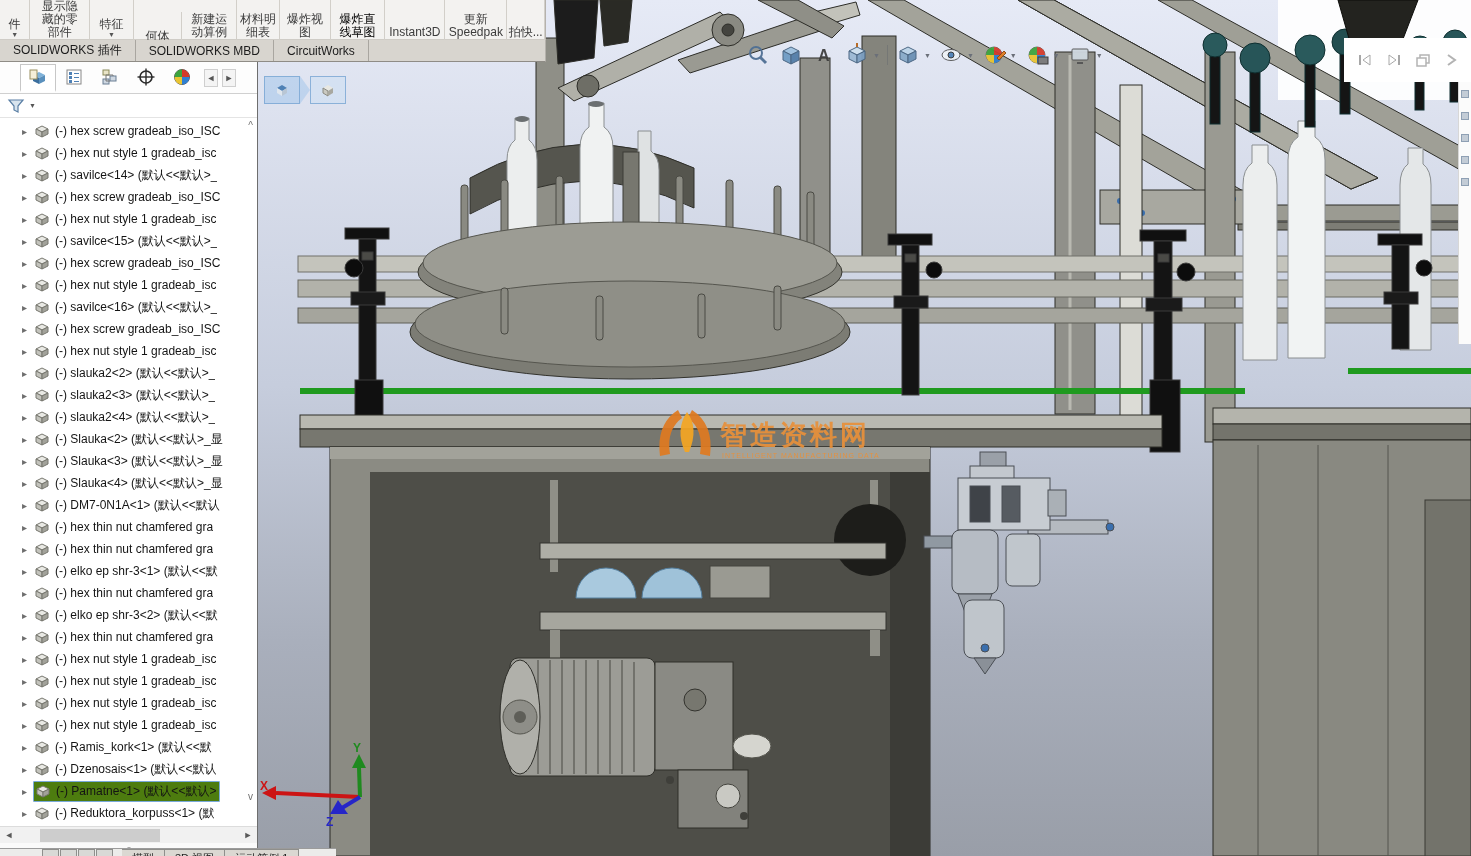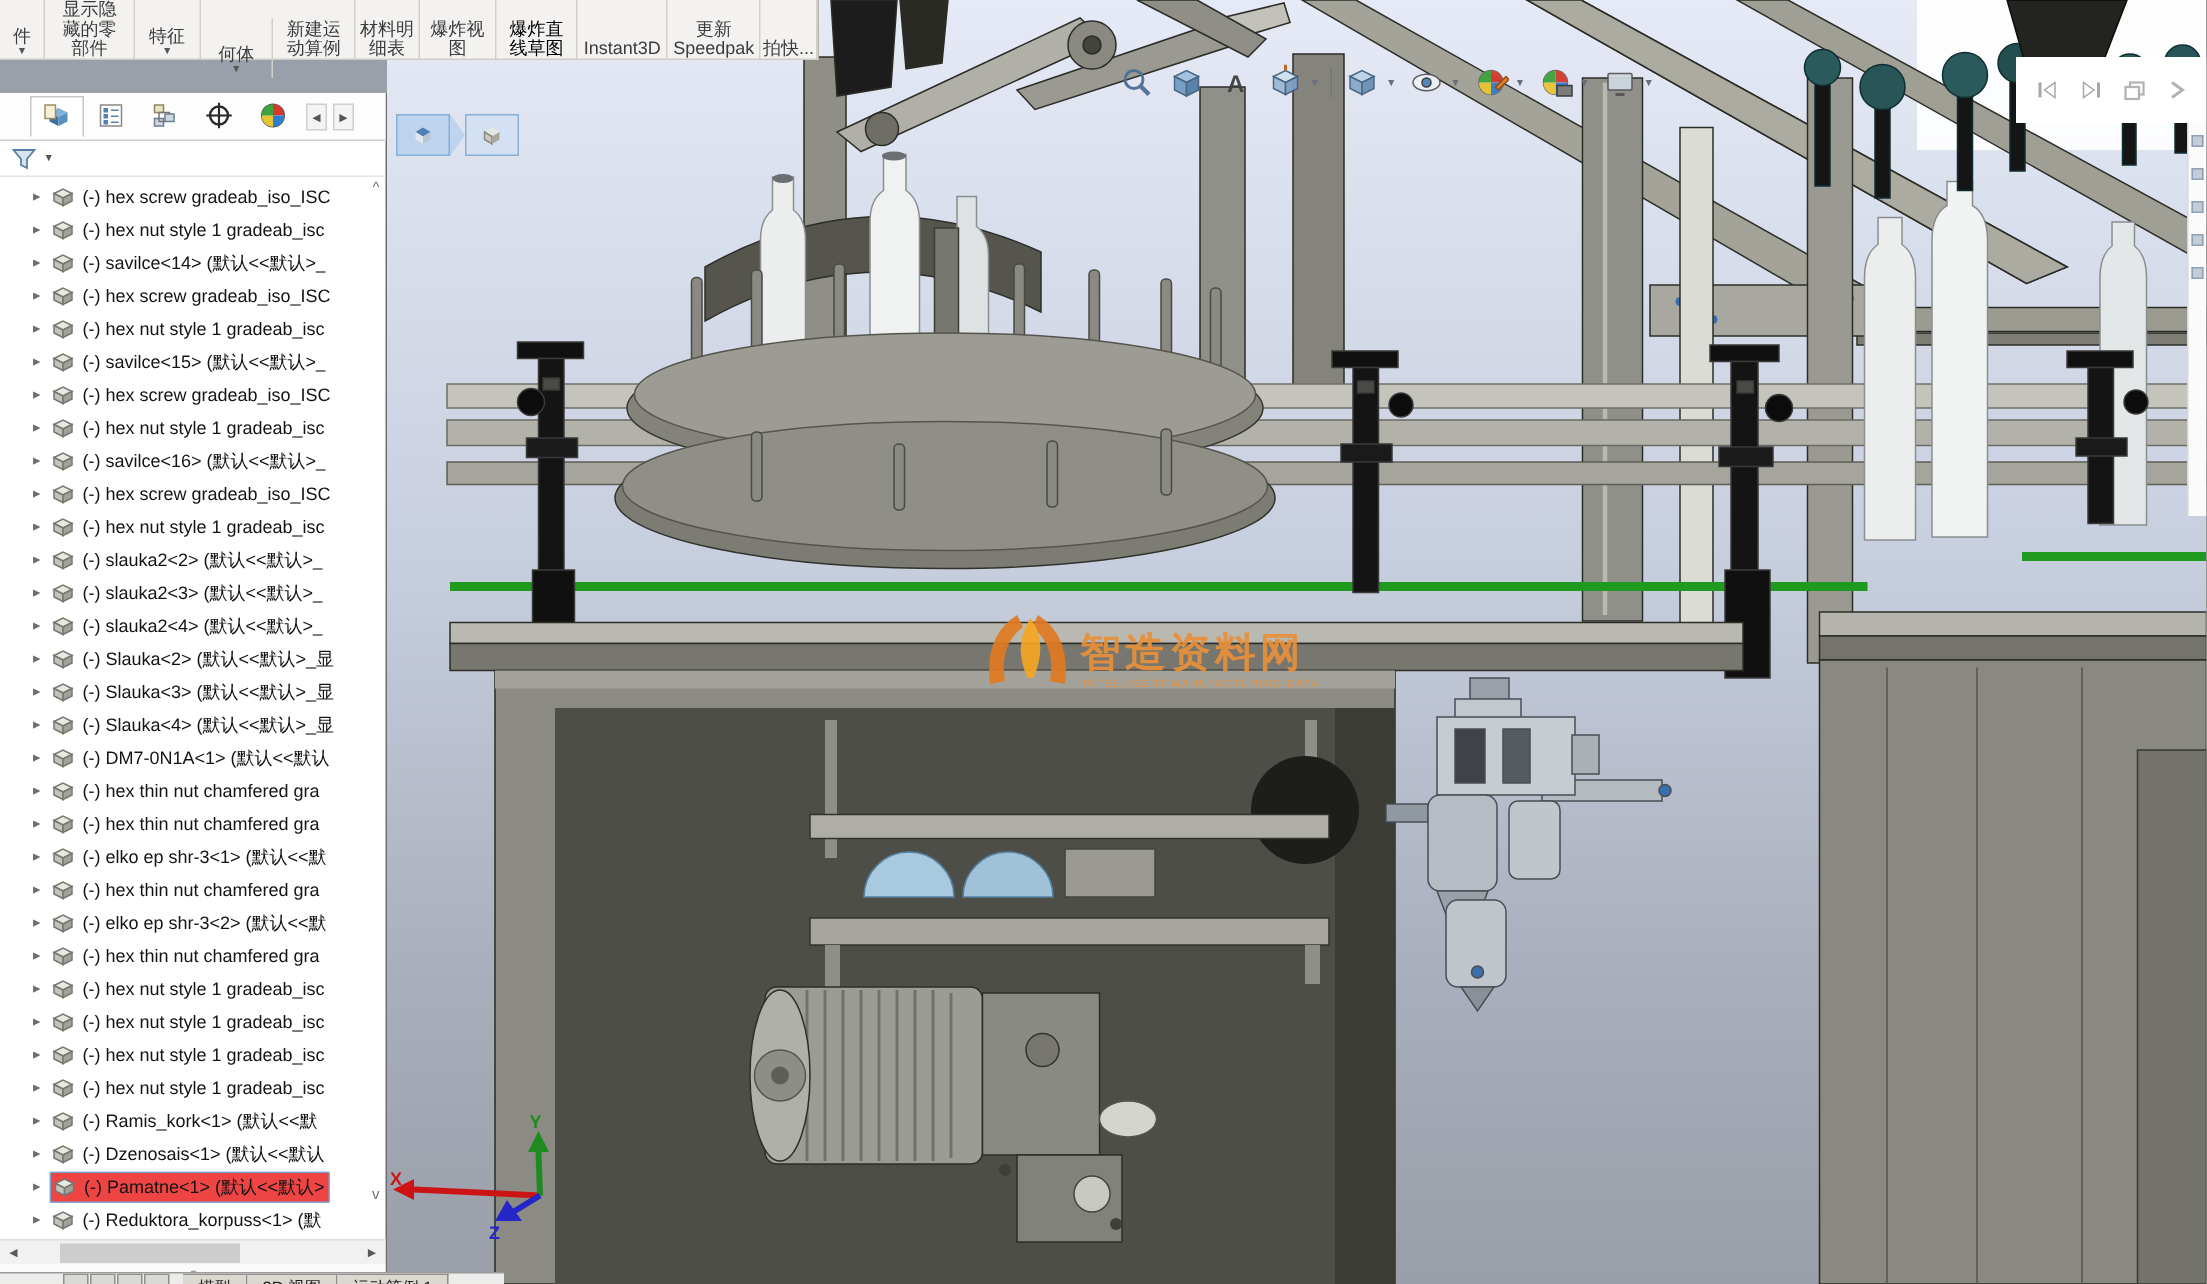--- a/index.html
+++ b/index.html
@@ -34,21 +34,21 @@
   .ptab.active{background:#fff;border:1px solid #c7c7c7;border-bottom:2px solid #fff;}
   .pnav{margin-left:4px;font-size:9px;color:#555;width:14px;height:18px;border:1px solid #cfcfcf;
         display:flex;align-items:center;justify-content:center;background:#f4f4f4;}
   #filter-row{height:24px;display:flex;align-items:center;padding-left:6px;border-bottom:1px solid #e4e4e4;}
   #filter-caret{font-size:7px;color:#555;margin-left:3px;}
   #tree{position:relative;flex:1;overflow:hidden;padding-top:2px;}
   .trow{height:22px;display:flex;align-items:center;padding-left:22px;white-space:nowrap;}
   .trow .arrow{width:12px;font-size:10px;color:#6e6e6e;flex:0 0 12px;}
   .trow .picon{flex:0 0 18px;height:16px;}
   .trow .tlabel{font-size:12px;color:#141414;margin-left:3px;overflow:hidden;text-align:center;}
-  .trow.selected .sel{background:#ef4444;border:1px solid #7aa9da;border-radius:1px;
+  .trow.selected .sel{background:#4d7c0f;border:1px solid #7aa9da;border-radius:1px;
         display:flex;align-items:center;padding:1px 3px 1px 1px;margin-left:-1px;}
   .trow .sel{display:flex;align-items:center;}
   #scroll-up{position:absolute;right:4px;top:2px;font-size:10px;color:#707070;}
   #scroll-dn{position:absolute;right:4px;bottom:24px;font-size:10px;color:#707070;}
   #hscroll{height:17px;background:#f1f1f1;border-top:1px solid #dcdcdc;display:flex;align-items:center;}
   #hthumb{width:120px;height:13px;background:#cdcdcd;margin-left:22px;}
   .harrow{width:18px;text-align:center;font-size:9px;color:#595959;}
   #hspacer{flex:1;}
   #splitter{height:13px;background:#fafafa;display:flex;align-items:center;justify-content:center;}
   #splitter .dot{width:6px;height:6px;border-radius:50%;background:#bdbdbd;border:1px solid #9e9e9e;}
@@ -496,20 +496,25 @@
           <div class="rline">Speedpak</div>
         </div>
       </div>
       <div class="rbtn" style="width: 40px;">
         <div class="rlines">
           <div class="rline">拍快...</div>
         </div>
       </div>
     </div>
 
+  <div id="cmdtabs">
+      <div class="ctab">SOLIDWORKS 插件</div>
+      <div class="ctab">SOLIDWORKS MBD</div>
+      <div class="ctab">CircuitWorks</div>
+    </div>
 
   <div id="panel">
     <div id="panel-tabs">
       <div class="ptab active">
         <svg width="20" height="18">
             <polygon points="5,7 11,4 17,7 11,10" fill="#7fb2d9"></polygon>
             <polygon points="5,7 11,10 11,16 5,13" fill="#3c6f9e"></polygon>
             <polygon points="11,10 17,7 17,13 11,16" fill="#5a90bd"></polygon>
             <rect x="2" y="2" width="7" height="9" fill="#f5efd8" stroke="#9a9060"></rect>
           </svg>

